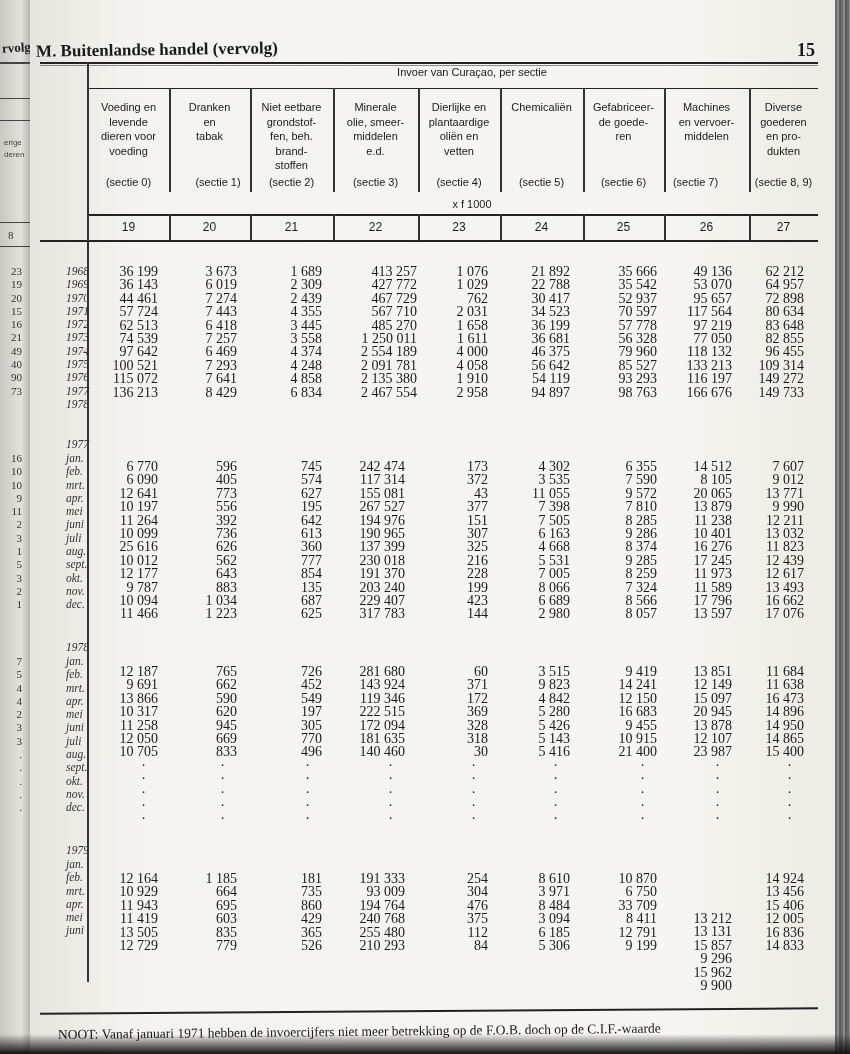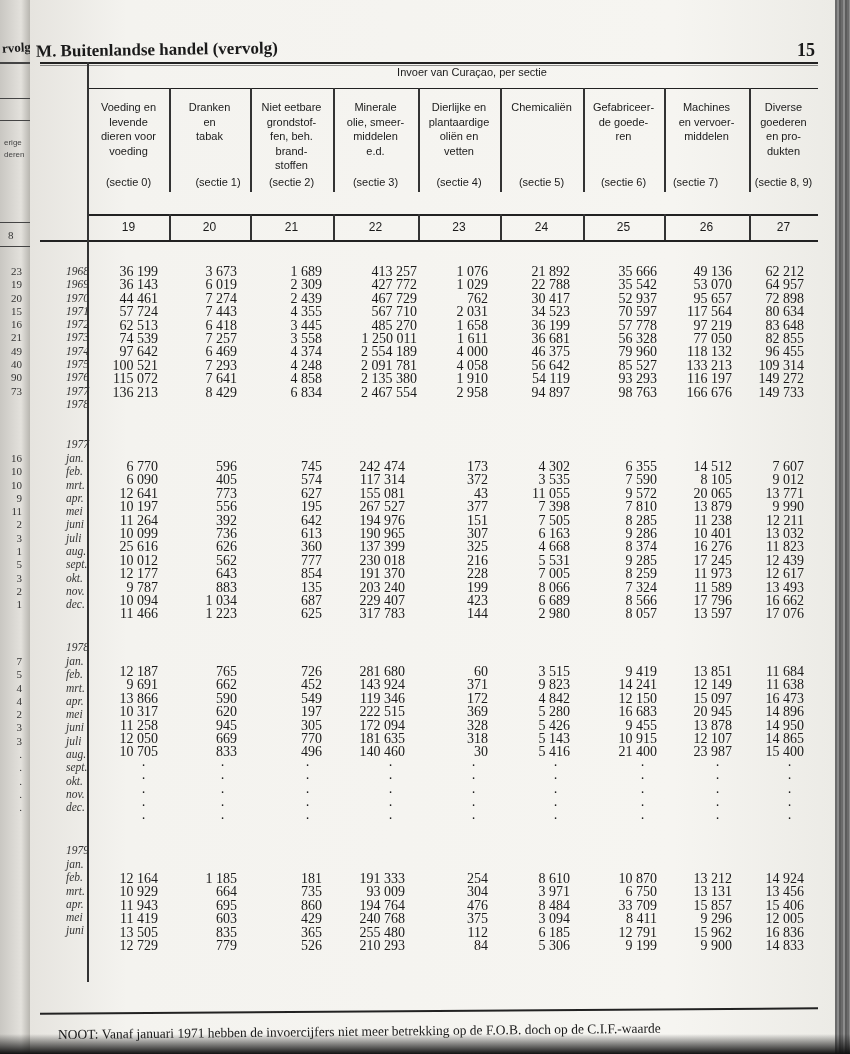--- a/index.html
+++ b/index.html
@@ -161,20 +161,21 @@
       <div class="colsec" style="left: 553px; width: 81px;">(sectie 6)</div>
       <div class="colnum" style="left: 553px; width: 81px;">25</div>
       <div class="colhead" style="left: 634px; width: 85px;">Machines<br>en vervoer-<br>middelen</div>
       <div class="colsec" style="left: 634px; width: 63px;">(sectie 7)</div>
       <div class="colnum" style="left: 634px; width: 85px;">26</div>
       <div class="colhead" style="left: 719px; width: 69px;">Diverse<br>goederen<br>en pro-<br>dukten</div>
       <div class="colsec" style="left: 719px; width: 69px;">(sectie 8, 9)</div>
       <div class="colnum" style="left: 719px; width: 69px;">27</div>
     </div>
 
+  <div class="unit">x f 1000</div>
   <div class="rule" style="left:58px;top:214px;width:730px;height:1.5px"></div>
   <div class="rule" style="left:10px;top:240px;width:778px;height:1.5px"></div>
 
   <div class="vline" style="left:57px;top:62px;height:920px"></div>
   <div id="vlines">
       <div class="vline" style="left: 139px; top: 88px; height: 104px;"></div>
       <div class="vline" style="left: 139px; top: 214px; height: 26px;"></div>
       <div class="vline" style="left: 220px; top: 88px; height: 104px;"></div>
       <div class="vline" style="left: 220px; top: 214px; height: 26px;"></div>
       <div class="vline" style="left: 303px; top: 88px; height: 104px;"></div>
@@ -281,21 +282,21 @@
       <div class="col" style="right: 31px;"><div>11 684</div><div>11 638</div><div>16 473</div><div>14 896</div><div>14 950</div><div>14 865</div><div>15 400</div><div style="padding-right: 12px;">·</div><div style="padding-right: 12px;">·</div><div style="padding-right: 12px;">·</div><div style="padding-right: 12px;">·</div><div style="padding-right: 12px;">·</div></div>
     </div>
   <div id="data-1979" class="block" style="top: 872px; left: 0px; width: 805px;">
       <div class="col" style="right: 677px;"><div>12 164</div><div>10 929</div><div>11 943</div><div>11 419</div><div>13 505</div><div>12 729</div></div>
       <div class="col" style="right: 598px;"><div>1 185</div><div>664</div><div>695</div><div>603</div><div>835</div><div>779</div></div>
       <div class="col" style="right: 513px;"><div>181</div><div>735</div><div>860</div><div>429</div><div>365</div><div>526</div></div>
       <div class="col" style="right: 430px;"><div>191 333</div><div>93 009</div><div>194 764</div><div>240 768</div><div>255 480</div><div>210 293</div></div>
       <div class="col" style="right: 347px;"><div>254</div><div>304</div><div>476</div><div>375</div><div>112</div><div>84</div></div>
       <div class="col" style="right: 265px;"><div>8 610</div><div>3 971</div><div>8 484</div><div>3 094</div><div>6 185</div><div>5 306</div></div>
       <div class="col" style="right: 178px;"><div>10 870</div><div>6 750</div><div>33 709</div><div>8 411</div><div>12 791</div><div>9 199</div></div>
-      <div class="col" style="right: 103px;"><div>13 212</div><div>13 131</div><div>15 857</div><div>9 296</div><div>15 962</div><div>9 900</div></div>
+      <div class="col" style="right: 103px; margin-top: 40px;"><div>13 212</div><div>13 131</div><div>15 857</div><div>9 296</div><div>15 962</div><div>9 900</div></div>
       <div class="col" style="right: 31px;"><div>14 924</div><div>13 456</div><div>15 406</div><div>12 005</div><div>16 836</div><div>14 833</div></div>
     </div>
 
   <div class="rule" style="left:10px;top:1010px;width:778px;height:2px;transform:rotate(-0.4deg)"></div>
 </div>
 
 <div class="note">
   <span>NOOT:</span>
   <span>Vanaf januari 1971 hebben de invoercijfers niet meer betrekking op de F.O.B. doch op de C.I.F.-waarde</span>
 </div>

